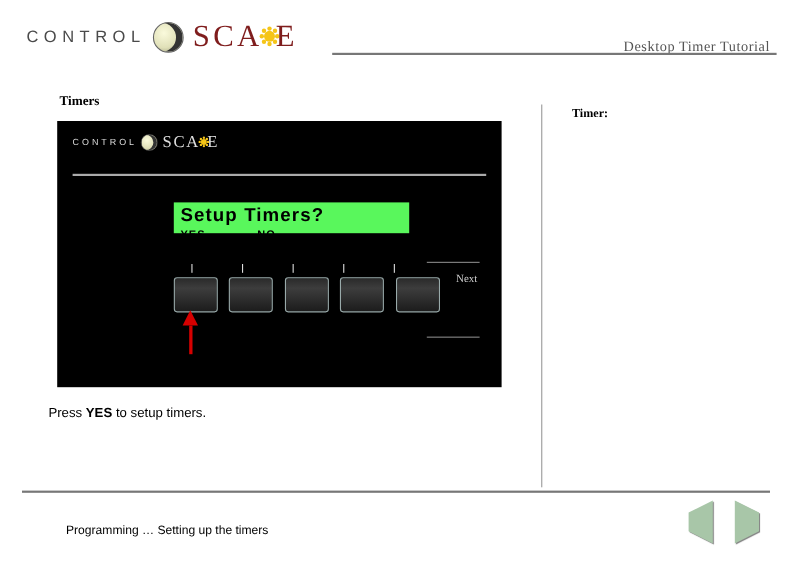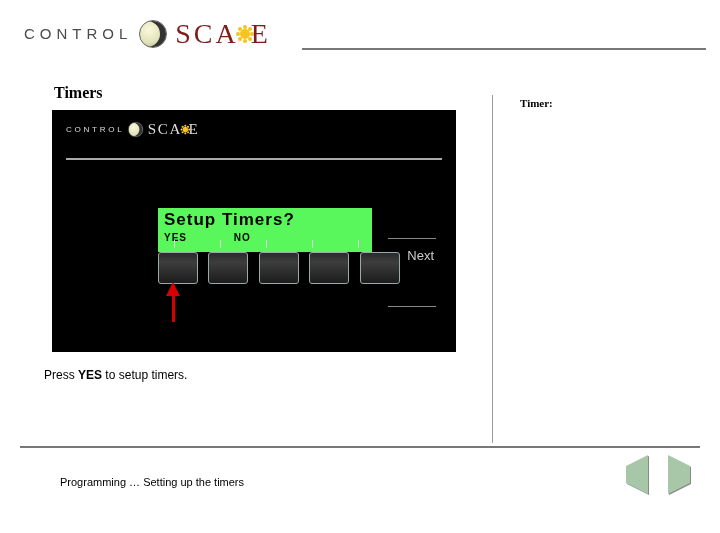--- a/index.html
+++ b/index.html
@@ -44,21 +44,21 @@
     top: 48px;
     height: 2px;
     background: #777;
   }
 
   
   .section-heading {
     position: absolute;
     left: 54px;
     top: 84px;
-    font-size: 16px;
+    font-size: 12px;
     font-weight: bold;
     color: #000;
     font-family: Georgia, 'Times New Roman', serif;
   }
 
   .vdivider {
     position: absolute;
     left: 492px;
     top: 95px;
     width: 1px;
@@ -101,29 +101,28 @@
     top: 48px;
     height: 2px;
     background: #aaa;
   }
 
   .lcd {
     position: absolute;
     left: 106px;
     top: 74px;
     width: 214px;
-    height: 44px;
+    height: 28px;
     background: #59f75c;
     color: #000;
     font-family: Verdana, Geneva, sans-serif;
     font-weight: bold;
     box-sizing: border-box;
     padding: 3px 6px 0 6px;
     line-height: 18px;
-    margin-top: 24px;
   }
   .lcd-line1 { font-size: 17px; letter-spacing: 1px; }
   .lcd-line2 { font-size: 10px; letter-spacing: 1px; }
   .lcd-line2 .yes { display:inline-block; width: 50px; }
   .lcd-line2 .no  { display:inline-block; margin-left: 16px; }
 
   .ticks {
     position: absolute;
     top: 130px;
     left: 106px;
@@ -148,23 +147,23 @@
     margin-right: 6px;
     border: 1px solid #9aa;
     border-radius: 3px;
     background: linear-gradient(#2a2a2a, #3d3d3d 30%, #1c1c1c);
     vertical-align: top;
   }
 
   .side-label {
     position: absolute;
     right: 22px;
-    font-size: 13px;
+    font-size: 10px;
     color: #ccc;
-    font-family: Liberation Sans, sans-serif;
+    font-family: Liberation Serif, serif;
   }
   .side-label.next { top: 138px; }
   .side-label.bottom { top: 206px; }
 
   .side-divider {
     position: absolute;
     right: 20px;
     top: 128px;
     width: 48px;
     height: 1px;
@@ -312,20 +311,21 @@
 <div class="header">
   <div class="logo-wrap">
     <span class="cs-logo">
       <span class="cs-control">CONTROL</span>
       <span class="cs-clock"></span>
       <span class="cs-scape">
         <span>SCA</span><span class="cs-sun"></span><span>E</span>
       </span>
     </span>
   </div>
+  <div class="header-title">Desktop Timer Tutorial</div>
 </div>
 <div class="header-rule"></div>
 
 <div class="section-heading">Timers</div>
 <div class="vdivider"></div>
 <div class="notes-label">Timer:</div>
 
 <div class="device">
 
   <div class="device-inner-logo">

